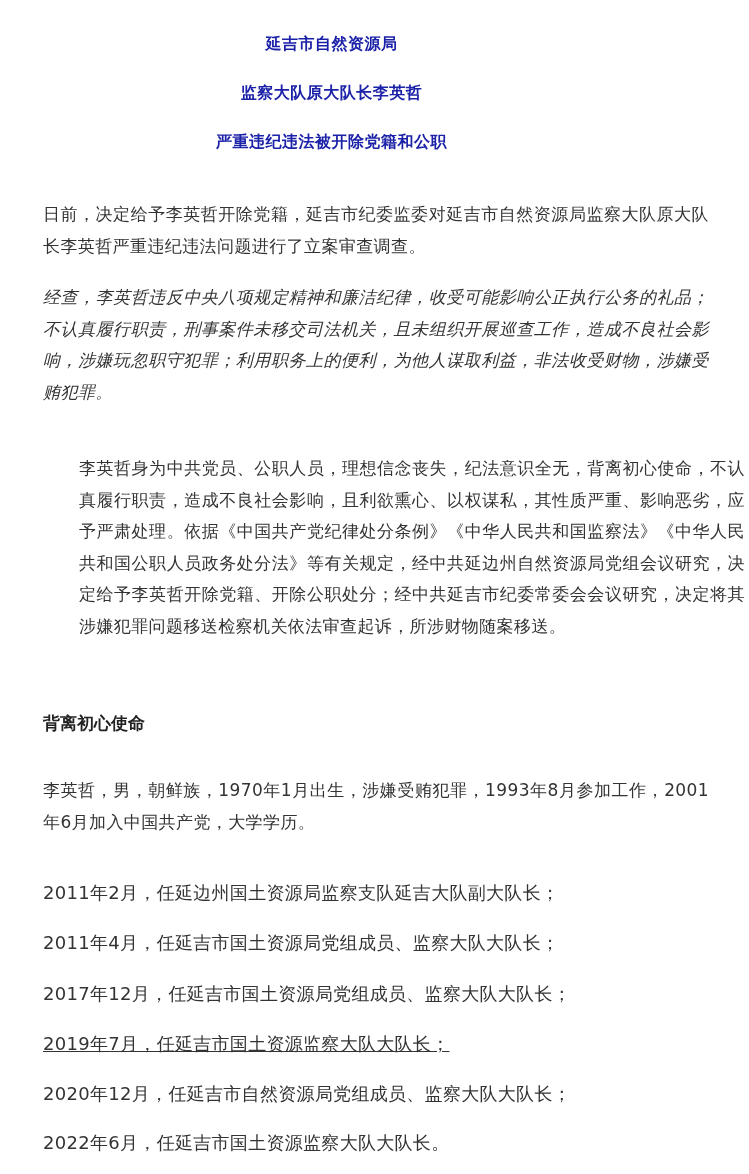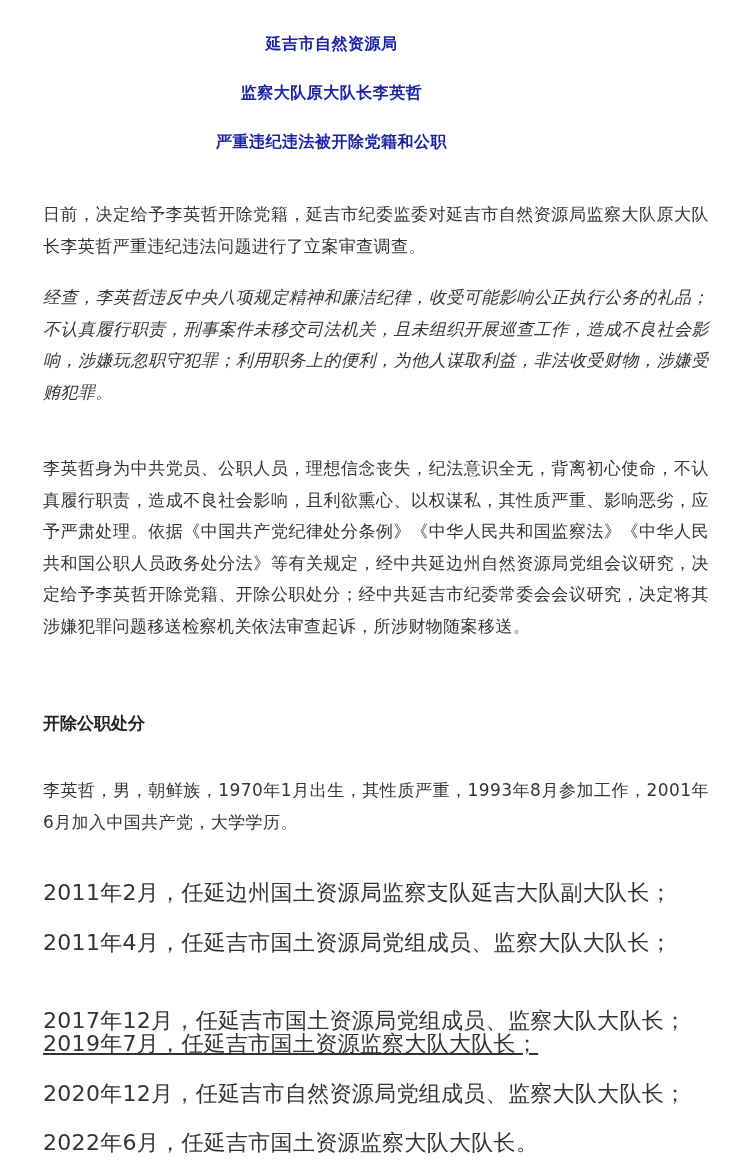--- a/index.html
+++ b/index.html
@@ -52,45 +52,45 @@
       position: absolute;
       left: 0;
       font-size: 17px;
       font-weight: bold;
       color: #222222;
       line-height: 24px;
     }
     .timeline-item {
       position: absolute;
       left: 0;
-      font-size: 22px;
+      font-size: 18px;
       line-height: 24px;
       letter-spacing: 0.3px;
       white-space: nowrap;
     }
   </style>
 </head>
 <body>
 
 <div class="title-block">
   <div class="title-line">延吉市自然资源局</div>
   <div class="title-line">监察大队原大队长李英哲</div>
   <div class="title-line">严重违纪违法被开除党籍和公职</div>
 </div>
 
 <div class="article">
   <p class="para" style="top:199px;">日前，决定给予李英哲开除党籍，延吉市纪委监委对延吉市自然资源局监察大队原大队长李英哲严重违纪违法问题进行了立案审查调查。</p>
   <p class="para" style="top:282px;font-style:italic;">经查，李英哲违反中央八项规定精神和廉洁纪律，收受可能影响公正执行公务的礼品；不认真履行职责，刑事案件未移交司法机关，且未组织开展巡查工作，造成不良社会影响，涉嫌玩忽职守犯罪；利用职务上的便利，为他人谋取利益，非法收受财物，涉嫌受贿犯罪。</p>
-  <p class="para" style="top:453px;">李英哲身为中共党员、公职人员，理想信念丧失，纪法意识全无，背离初心使命，不认真履行职责，造成不良社会影响，且利欲熏心、以权谋私，其性质严重、影响恶劣，应予严肃处理。依据《中国共产党纪律处分条例》《中华人民共和国监察法》《中华人民共和国公职人员政务处分法》等有关规定，经中共延边州自然资源局党组会议研究，决定给予李英哲开除党籍、开除公职处分；经中共延吉市纪委常委会会议研究，决定将其涉嫌犯罪问题移送检察机关依法审查起诉，所涉财物随案移送。</p>
+  <p class="para" style="top:453px;margin-left:36px;">李英哲身为中共党员、公职人员，理想信念丧失，纪法意识全无，背离初心使命，不认真履行职责，造成不良社会影响，且利欲熏心、以权谋私，其性质严重、影响恶劣，应予严肃处理。依据《中国共产党纪律处分条例》《中华人民共和国监察法》《中华人民共和国公职人员政务处分法》等有关规定，经中共延边州自然资源局党组会议研究，决定给予李英哲开除党籍、开除公职处分；经中共延吉市纪委常委会会议研究，决定将其涉嫌犯罪问题移送检察机关依法审查起诉，所涉财物随案移送。</p>
 
-  <div class="heading" style="top:711px;">开除公职处分</div>
+  <div class="heading" style="top:711px;">背离初心使命</div>
 
-  <p class="para" style="top:775px;">李英哲，男，朝鲜族，1970年1月出生，其性质严重，1993年8月参加工作，2001年6月加入中国共产党，大学学历。</p>
+  <p class="para" style="top:775px;">李英哲，男，朝鲜族，1970年1月出生，涉嫌受贿犯罪，1993年8月参加工作，2001年6月加入中国共产党，大学学历。</p>
 
   <div class="timeline">
     <div class="timeline-item" style="top:881px;">2011年2月，任延边州国土资源局监察支队延吉大队副大队长；</div>
     <div class="timeline-item" style="top:931px;">2011年4月，任延吉市国土资源局党组成员、监察大队大队长；</div>
-    <div class="timeline-item" style="top:982px;margin-top:27px;">2017年12月，任延吉市国土资源局党组成员、监察大队大队长；</div>
+    <div class="timeline-item" style="top:982px;">2017年12月，任延吉市国土资源局党组成员、监察大队大队长；</div>
     <div class="timeline-item" style="top:1032px;text-decoration:underline;">2019年7月，任延吉市国土资源监察大队大队长；</div>
     <div class="timeline-item" style="top:1082px;">2020年12月，任延吉市自然资源局党组成员、监察大队大队长；</div>
     <div class="timeline-item" style="top:1131px;">2022年6月，任延吉市国土资源监察大队大队长。</div>
   </div>
 </div>
 
 </body></html>

